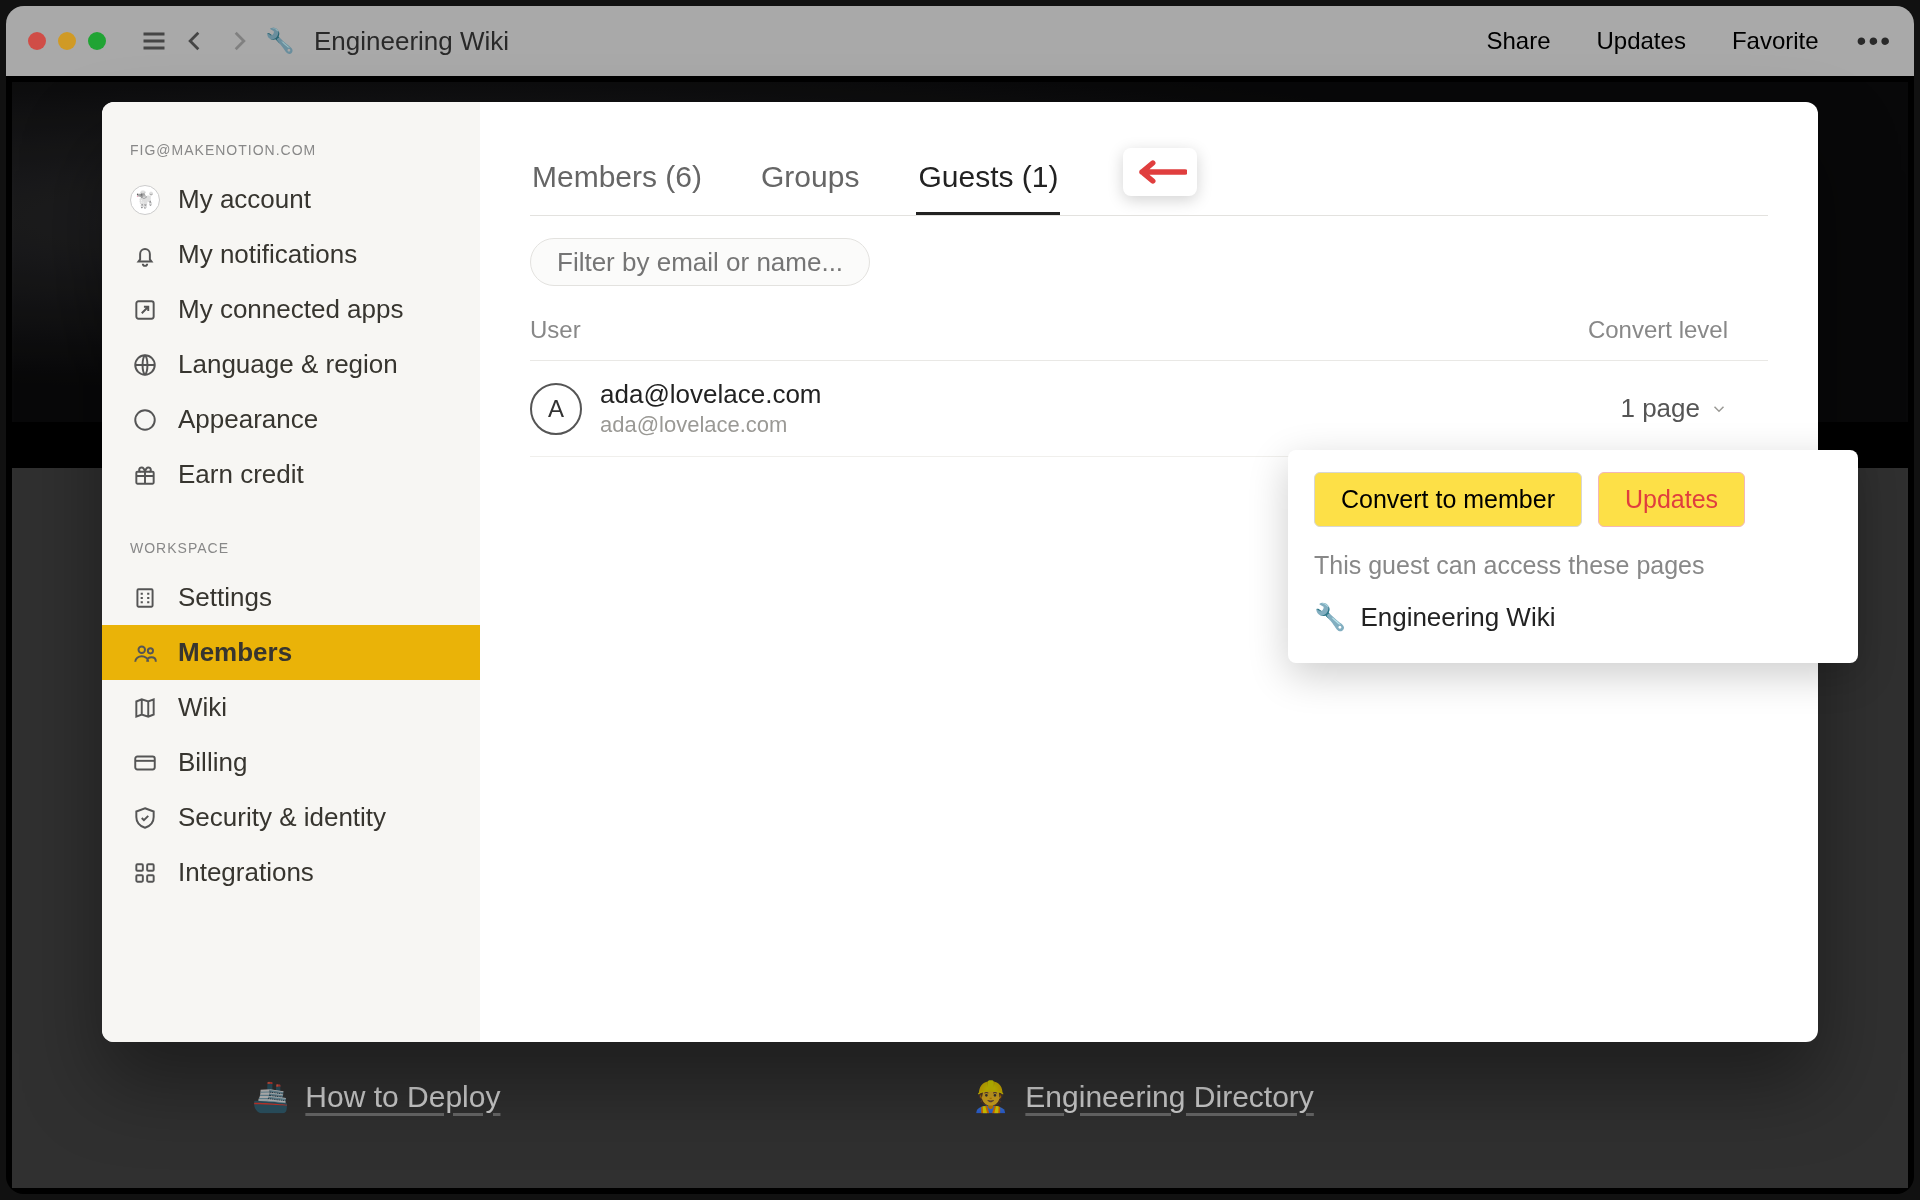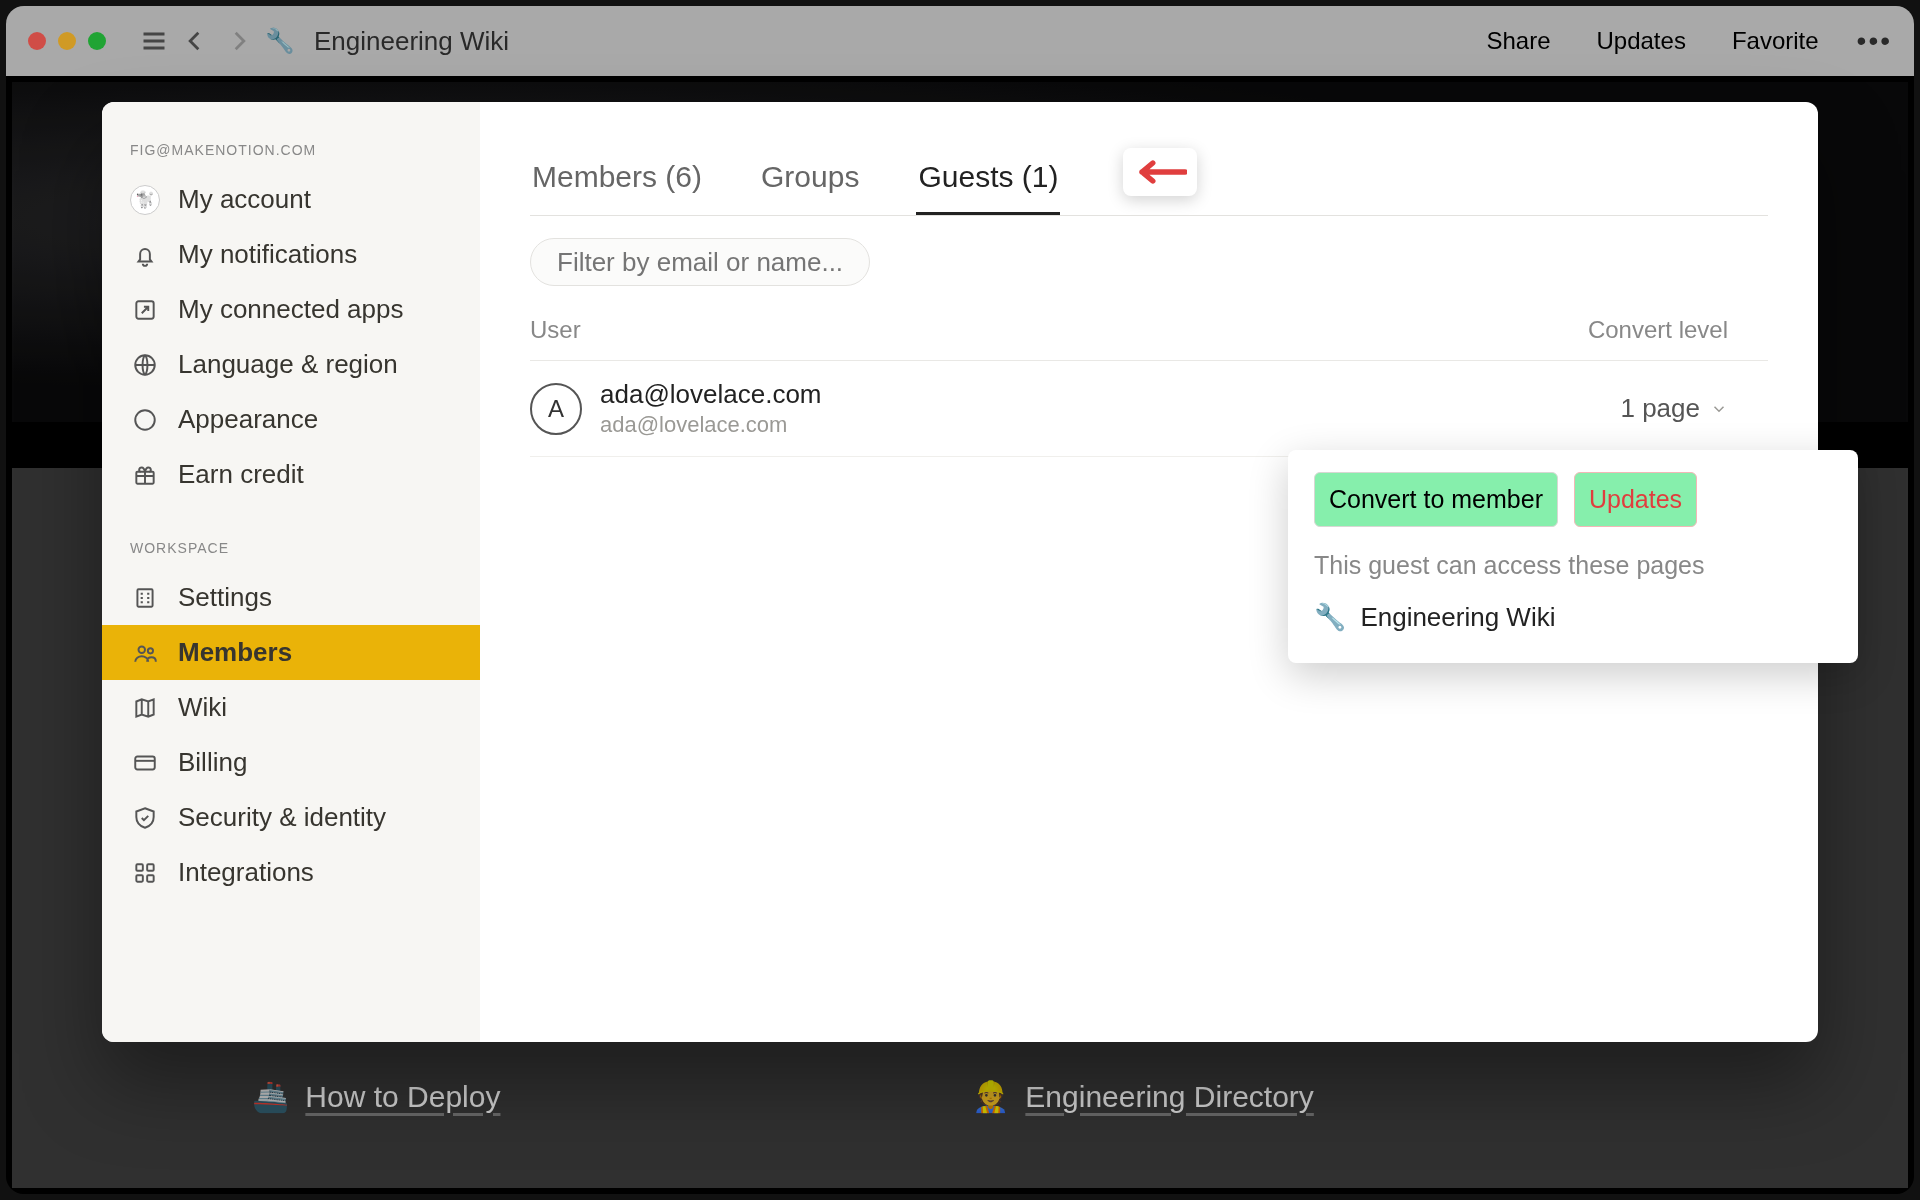--- a/index.html
+++ b/index.html
@@ -79,22 +79,22 @@
     .gname { font-size:26px; color:#222; }
     .gemail{ font-size:22px; color:#9a9995; margin-top:2px;}
     .access { display:flex; align-items:center; gap:10px; font-size:26px; color:#555; cursor:pointer;}
     .access svg{width:18px;height:18px;stroke:#9a9995;}
     .popover {
       position:absolute; top: 348px; right: -40px; width: 570px;
       background:#fff; border-radius:8px; box-shadow:0 12px 40px rgba(0,0,0,.2);
       padding: 22px 26px;
     }
     .popover .btnrow{ display:flex; gap:16px; }
-    .btn { border:1px solid #d8d7d3; border-radius:6px; padding:12px 14px; font-size:25px;
-      background:#86efac; cursor:pointer;}
+    .btn { border:1px solid #d8d7d3; border-radius:6px; padding:12px 26px; font-size:25px;
+      background:#fde047; cursor:pointer;}
     .btn.red { color:#e03e3e; border-color:#f3b7b7; }
     .pophelp { color:#888; font-size:25px; margin:24px 0 14px; }
     .poppage { display:flex; align-items:center; gap:14px; font-size:26px; color:#222;
       padding:8px 0;}
     a.naked{ color:inherit; text-decoration:none;}
   </style>
 </head>
 <body>
 
 <div class="appwin">

